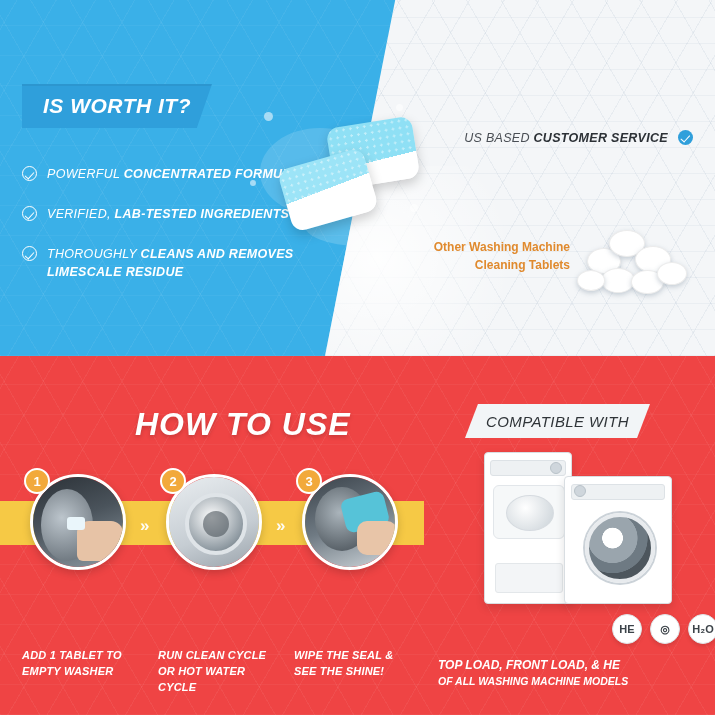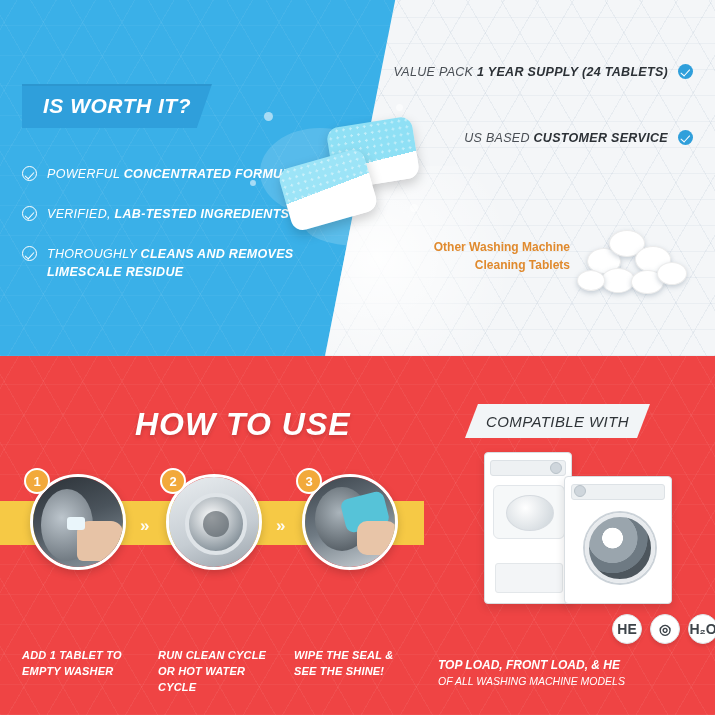--- a/index.html
+++ b/index.html
@@ -246,28 +246,28 @@
     background:radial-gradient(circle at 40% 35%, #ffffff, #c9d1d7);
     border:1px solid #d6dbe0;
   }
 
   .comp-text{
     position:absolute; left:438px; top:300px; width:200px;
     color:#ffffff; font-style:italic; text-transform:uppercase;
     line-height:1.5;
   }
   .comp-text .l1{ font-size:12px; font-weight:bold; }
-  .comp-text .l2{ font-size:10.5px; font-weight:400; }
+  .comp-text .l2{ font-size:10.5px; font-weight:700; }
 
   .badges{ position:absolute; left:612px; top:614px; display:flex; gap:8px; }
   .badge{
     width:30px;height:30px;border-radius:50%;
     background:#ffffff; border:1px solid #dfe4e8;
     display:flex;align-items:center;justify-content:center;
-    font-size:14px;font-weight:bold;color:#3c4349;
+    font-size:11px;font-weight:bold;color:#3c4349;
     box-shadow:0 2px 4px rgba(0,0,0,.12);
   }
 
   
   .drop{ position:absolute; background:rgba(255,255,255,.55); border-radius:50%; }
 </style>
 </head>
 <body>
 
 <div class="page">
@@ -300,24 +300,20 @@
       <div class="splash" style="left:-18px; top:10px; width:120px;height:88px; opacity:.20;"></div>
       <div class="splash" style="left:26px; top:84px; width:108px;height:44px; opacity:.22;"></div>
       <div class="tablet back"></div>
       <div class="tablet front"></div>
       <div class="drop" style="left:-14px; top:-6px; width:9px;height:9px;"></div>
       <div class="drop" style="left:118px; top:-14px; width:7px;height:7px;"></div>
       <div class="drop" style="left:-28px; top:62px; width:6px;height:6px;"></div>
       <div class="drop" style="left:132px; top:86px; width:8px;height:8px;"></div>
     </div>
 
-    <div class="feature" id="feature-0">
-      <div class="feature-text"><span>VALUE PACK </span><b>1 YEAR SUPPLY (24 TABLETS)</b></div>
-      <span class="feat-check"></span>
-    </div>
     <div class="feature" id="feature-1">
       <div class="feature-text"><span>US BASED </span><b>CUSTOMER SERVICE</b></div>
       <span class="feat-check"></span>
     </div>
 
     <div class="other-label">Other Washing Machine Cleaning Tablets</div>
     <div class="cluster">
       <div class="pill" style="left:10px; top:26px; width:34px;height:26px;"></div>
       <div class="pill" style="left:32px; top:8px;  width:36px;height:27px;"></div>
       <div class="pill" style="left:58px; top:24px; width:36px;height:27px;"></div>

